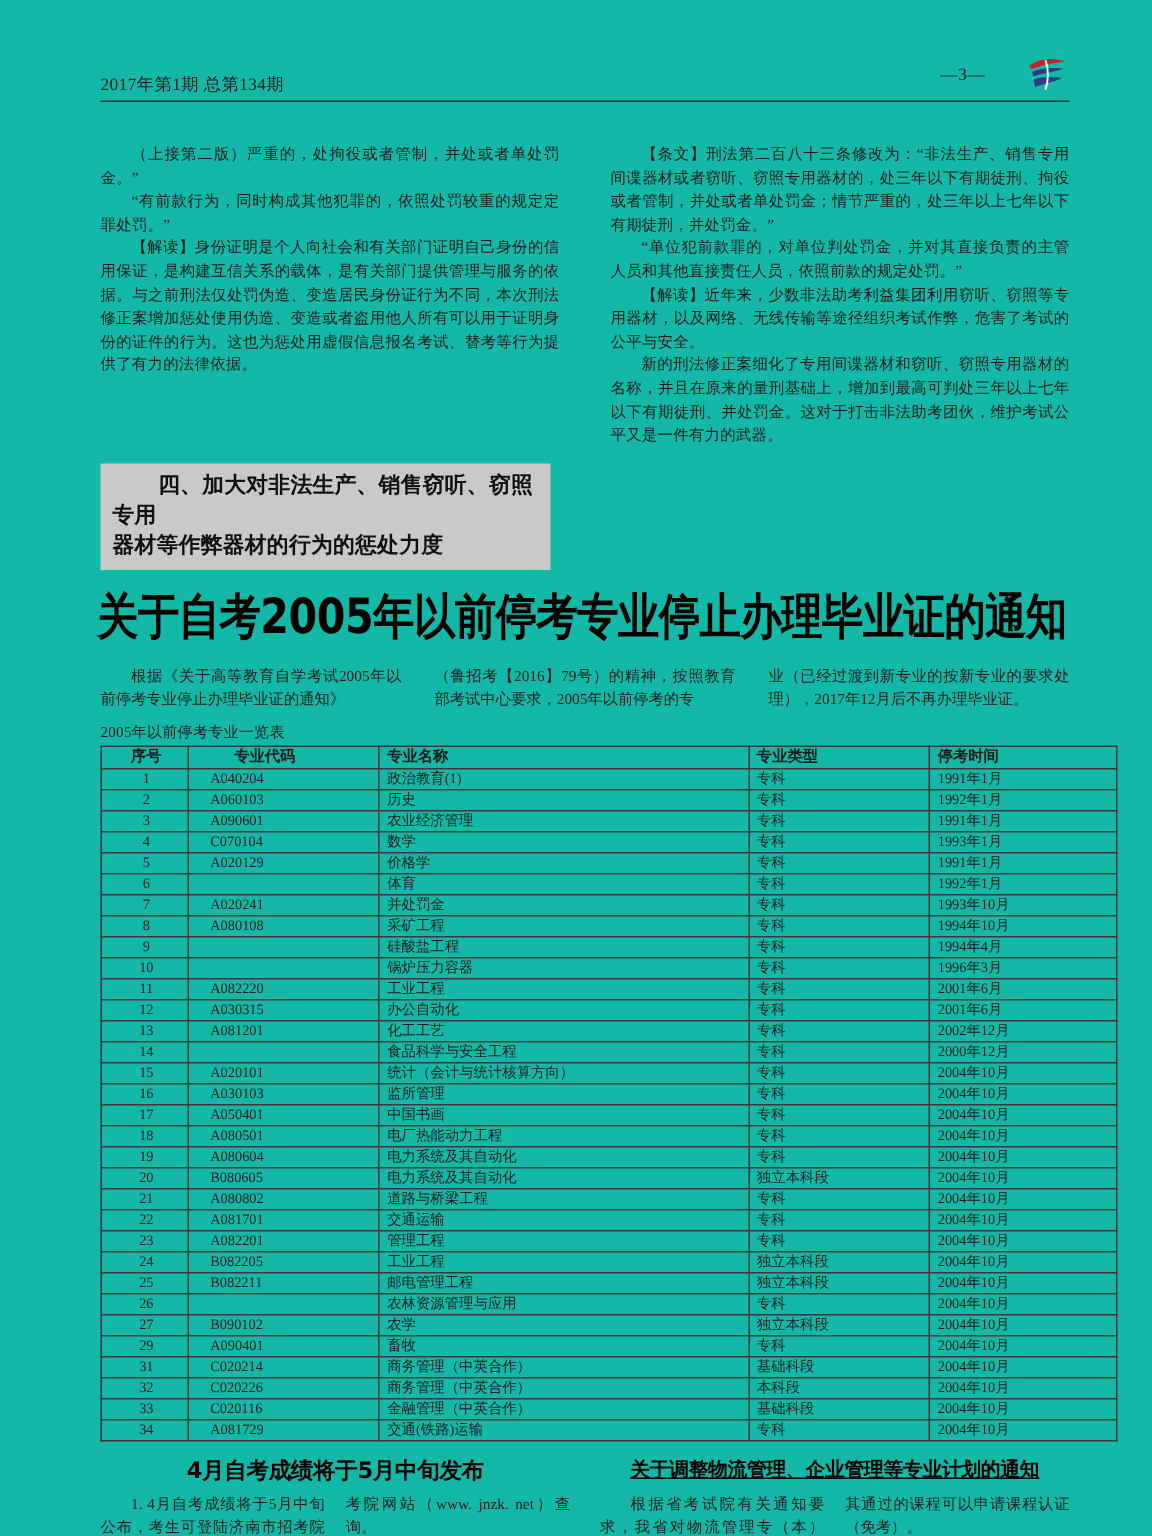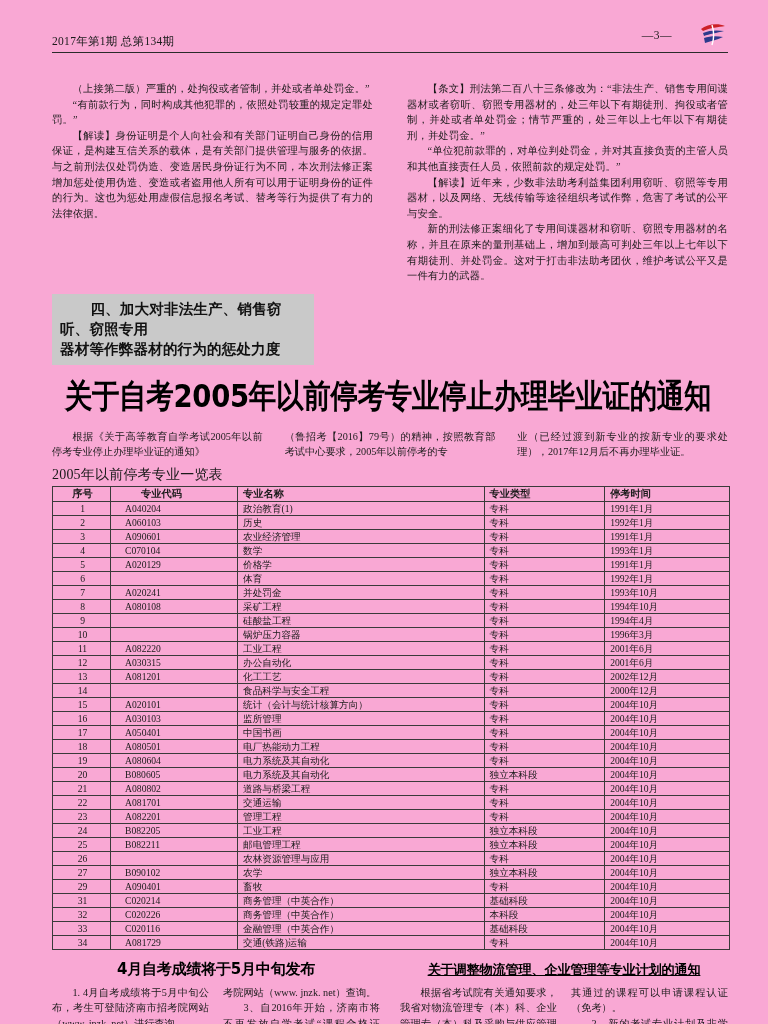--- a/index.html
+++ b/index.html
@@ -7,23 +7,23 @@
   body {
     width: 768px; height: 1024px;
     background: #ffffff;
     font-family: "Liberation Serif", "DejaVu Serif", serif;
     color: #1a1a1a;
     overflow: hidden;
     position: relative;
   }
   .page {
     width: 768px; height: 1024px;
-    padding: 0;
+    padding: 15px;
     position: relative;
-    background: #f9a8d4;
+    background: #14b8a6;
   }
 
   
   .masthead {
     display: flex; align-items: flex-end; justify-content: space-between;
     padding: 22px 40px 3px 52px;
   }
   .issue-line {
     font-size: 11.5px; letter-spacing: .3px;
     font-family: "Liberation Serif", serif;
@@ -47,21 +47,21 @@
     font-family: "Liberation Serif", "DejaVu Serif", serif;
     letter-spacing: .15px;
     margin-top: 20px;
   }
   .bodytext p { margin: 0; text-indent: 2em; }
 
   
   .section-head {
     margin: 10px 76px 0 52px;
     background: #c9c9c9;
-    width: 262px;
+    width: 300px;
     padding: 5px 8px 6px 8px;
     font-weight: bold;
     font-size: 14.5px;
     line-height: 20px;
     letter-spacing: .2px;
     font-family: "DejaVu Sans", "Liberation Sans", sans-serif;
     color: #111;
   }
   .section-head .ind { padding-left: 2.1em; display:inline; }
 
@@ -85,21 +85,21 @@
     padding: 12px 40px 0 52px;
     margin-top: 6px;
   }
   .notice3 .c { width: 33.33%; font-size: 10.2px; line-height: 15.4px; text-align: justify; }
   .notice3 .c p { margin: 0; text-indent: 2em; }
   .notice3 .c p.noind { text-indent: 0; }
 
   
   .table-caption {
     padding: 6px 0 2px 52px;
-    font-size: 14px;
+    font-size: 10px;
     letter-spacing: .2px;
   }
   table.splist {
     width: 678px; margin: 0 auto 0 52px;
     border-collapse: collapse;
     font-size: 9.6px;
     font-family: "Liberation Serif", "DejaVu Serif", serif;
   }
   table.splist th, table.splist td {
     border: 0.8px solid #3a3a3a;

